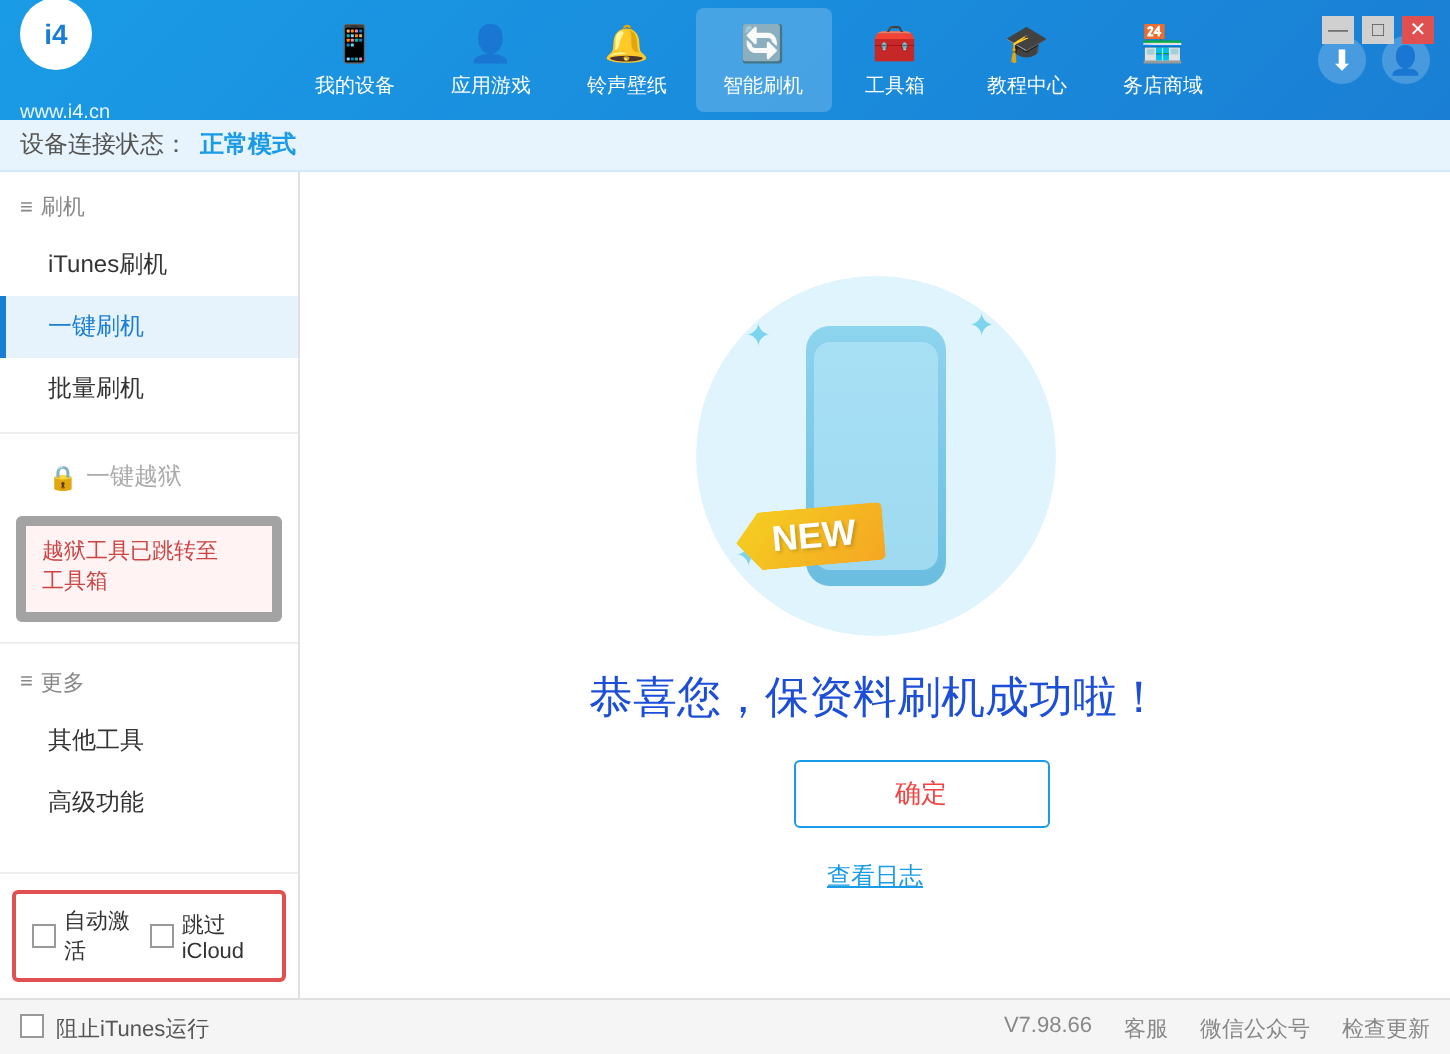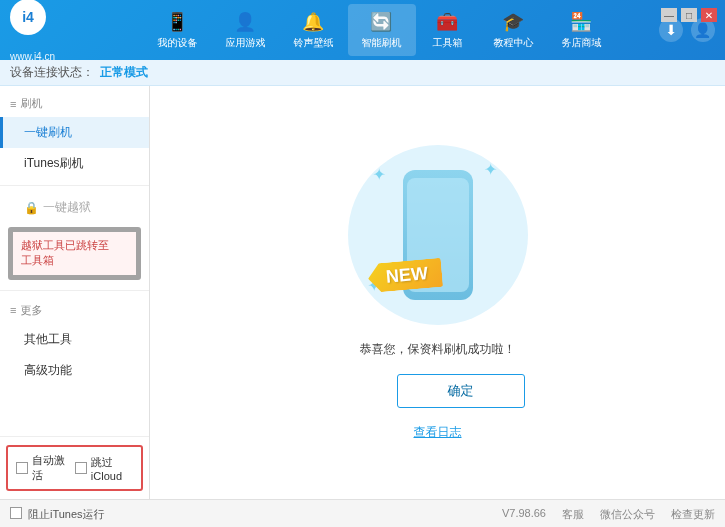--- a/index.html
+++ b/index.html
@@ -39,22 +39,22 @@
     .sidebar-notice { margin: 4px 8px; background: #fff3f3; border: 5px solid #a3a3a3; border-radius: 3px; padding: 6px 8px; font-size: 11px; color: #cc4444; line-height: 1.4; }
 
     
     .content { flex: 1; display: flex; flex-direction: column; align-items: center; justify-content: center; background: white; position: relative; }
     .success-illustration { display: flex; flex-direction: column; align-items: center; gap: 16px; }
     .phone-circle { width: 180px; height: 180px; background: #e0f4fd; border-radius: 50%; display: flex; align-items: center; justify-content: center; position: relative; }
     .star1, .star2, .star3 { position: absolute; color: #7dd4f0; font-size: 16px; }
     .star1 { top: 20px; left: 25px; }
     .star2 { top: 15px; right: 30px; }
     .star3 { bottom: 30px; left: 20px; }
-    .success-text { font-size: 12px; color: #404040; font-weight: 500; }
-    .confirm-btn { background: white; border: 1px solid #1a9be6; color: #0369a1; padding: 7px 50px; font-size: 13px; border-radius: 3px; cursor: pointer; margin-left: 46px; }
+    .success-text { font-size: 22px; color: #1d4ed8; font-weight: 500; }
+    .confirm-btn { background: white; border: 1px solid #1a9be6; color: #ef4444; padding: 7px 50px; font-size: 13px; border-radius: 3px; cursor: pointer; margin-left: 46px; }
     .log-link { color: #1a9be6; font-size: 12px; cursor: pointer; text-decoration: underline; }
 
     
     .bottom { height: 30px; background: #f5f5f5; border-top: 1px solid #e0e0e0; display: flex; align-items: center; justify-content: space-between; padding: 0 10px; font-size: 11px; color: #888; }
     .bottom-left { display: flex; align-items: flex-start; gap: 6px; }
     .bottom-right { display: flex; gap: 16px; }
     .bottom-link { color: #888; cursor: pointer; }
 
     
     .device-section { margin-top: auto; border-top: 1px solid #eee; padding: 4px 0; }
@@ -124,22 +124,23 @@
 </div>
 
 <div class="main">
 
   <div class="sidebar">
     <div class="sidebar-section">
       <div class="sidebar-header">
         <span>≡</span>
         <span>刷机</span>
       </div>
+      <div class="sidebar-item">iTunes刷机</div>
       <div class="sidebar-item active">一键刷机</div>
-      <div class="sidebar-item">iTunes刷机</div>
+      <div class="sidebar-item">批量刷机</div>
     </div>
     <div class="sidebar-divider"></div>
     <div class="sidebar-section">
       <div class="sidebar-disabled">
         <span style="color:#bbb;">🔒</span>
         <span>一键越狱</span>
       </div>
       <div class="sidebar-notice">
         <span>越狱工具已跳转至<br>工具箱</span>
       </div>

